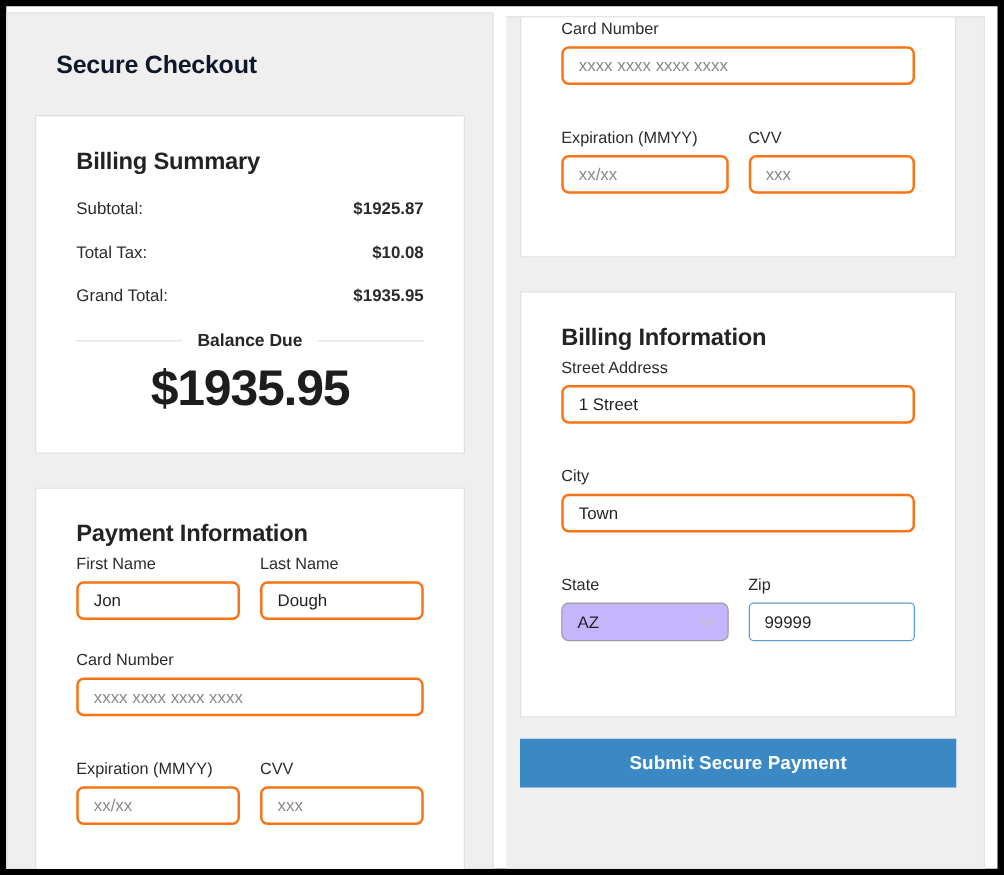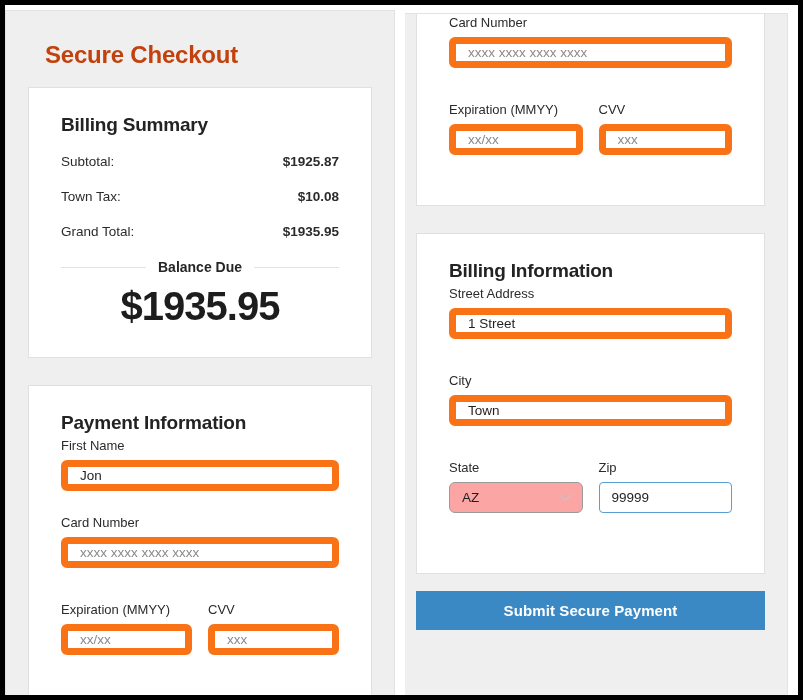--- a/index.html
+++ b/index.html
@@ -48,25 +48,25 @@
   .panel-right {
     width: 383px;
     height: 690px;
     padding: 0 22px 0 11px;
     margin-top: 8px;
     border-left: none;
   }
 
   
   .page-title {
-    font-size: 24px;
-    font-weight: bold;
-    color: #c2410c;
+    font-size: 20px;
+    font-weight: bold;
+    color: #0f172a;
     letter-spacing: -0.2px;
-    margin: 6px 0 18px 17px;
+    margin: 6px 0 28px 17px;
   }
 
   
   .card {
     background: #ffffff;
     border: 1px solid #e0e0e0;
     padding: 26px 32px 26px 32px;
   }
 
   .card + .card { margin-top: 27px; }
@@ -132,21 +132,21 @@
   .field-label {
     display: block;
     font-size: 13px;
     color: #2b2b2b;
     margin-bottom: 7px;
   }
 
   .input {
     width: 100%;
     height: 31px;
-    border: 7px solid #f97316;
+    border: 2px solid #f97316;
     border-radius: 6px;
     background: #ffffff;
     padding: 0 12px;
     font-family: "Liberation Sans", sans-serif;
     font-size: 13.5px;
     color: #1f1f1f;
     outline: none;
   }
 
   .input::placeholder { color: #8a8a8a; }
@@ -166,21 +166,21 @@
   .row-2.narrow > .field { flex: 0 0 calc(50% - 8px); }
 
   
   .select-wrap { position: relative; }
 
   .select {
     width: 100%;
     height: 31px;
     border: 1px solid #9b9b9b;
     border-radius: 6px;
-    background: #fca5a5;
+    background: #c4b5fd;
     padding: 0 28px 0 12px;
     font-family: "Liberation Sans", sans-serif;
     font-size: 13.5px;
     color: #1f1f1f;
     display: flex;
     align-items: center;
   }
 
   .chevron {
     position: absolute;
@@ -222,21 +222,21 @@
 
       <div class="card">
         <h2 class="card-title">Billing Summary</h2>
 
         <div class="summary-row">
           <span class="summary-label">Subtotal:</span>
           <span class="summary-value">$1925.87</span>
         </div>
 
         <div class="summary-row">
-          <span class="summary-label">Town Tax:</span>
+          <span class="summary-label">Total Tax:</span>
           <span class="summary-value">$10.08</span>
         </div>
 
         <div class="summary-row">
           <span class="summary-label">Grand Total:</span>
           <span class="summary-value">$1935.95</span>
         </div>
 
         <div class="balance-block">
           <div class="legend">
@@ -248,20 +248,24 @@
         </div>
       </div>
 
       <div class="card">
         <h2 class="card-title tight">Payment Information</h2>
 
         <div class="row-2">
           <div class="field">
             <label class="field-label">First Name</label>
             <input class="input" type="text" value="Jon" style="">
+          </div>
+          <div class="field">
+            <label class="field-label">Last Name</label>
+            <input class="input" type="text" value="Dough" style="">
           </div>
         </div>
 
         <div class="spacer-sm"></div>
 
         <div class="field">
           <label class="field-label">Card Number</label>
           <input class="input" type="text" placeholder="xxxx xxxx xxxx xxxx" style="">
         </div>
 

